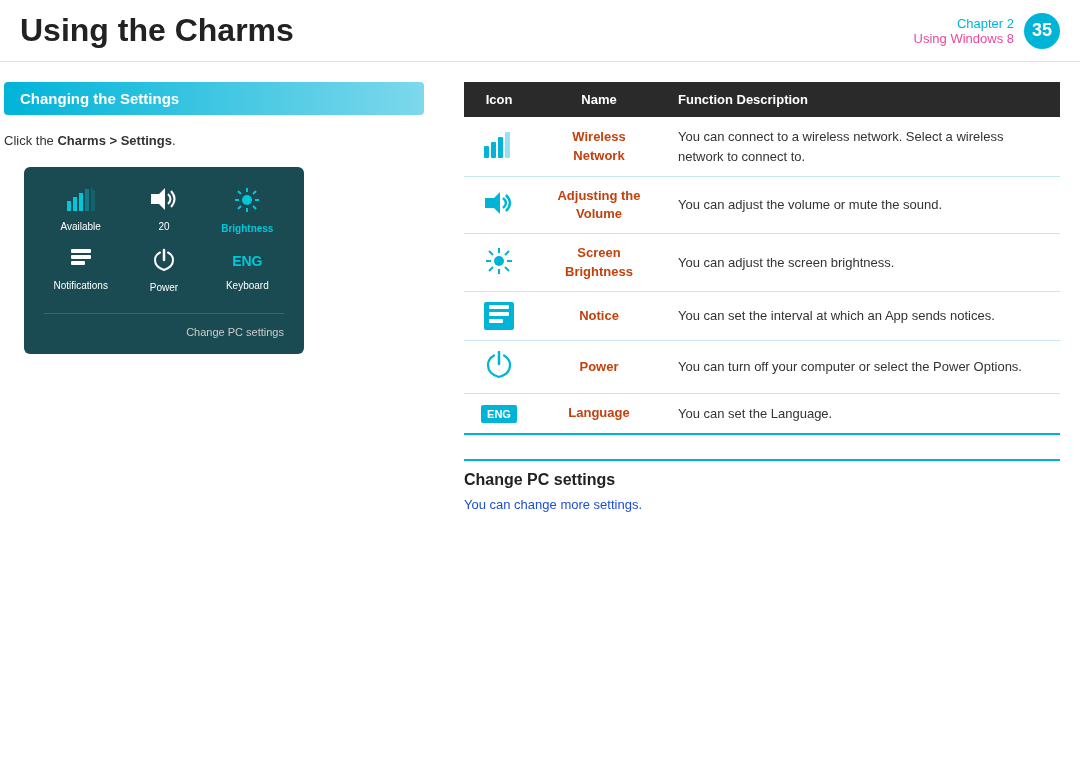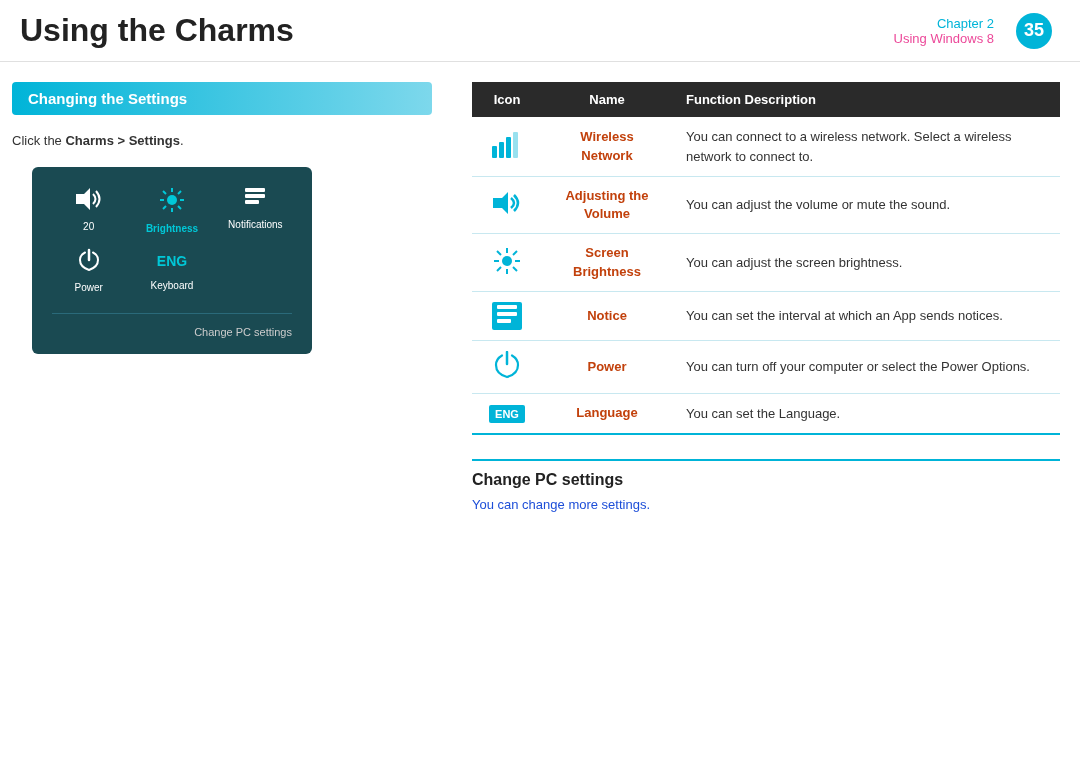--- a/index.html
+++ b/index.html
@@ -10,34 +10,34 @@
       height: 766px;
       overflow: hidden;
       position: relative;
     }
 
     
     .header {
       display: flex;
       align-items: center;
       justify-content: space-between;
-      padding: 12px 28px 12px 20px;
+      padding: 12px 20px 12px 20px;
       border-bottom: 1px solid #e0e0e0;
       background: #fff;
     }
     .header-title {
       font-size: 32px;
       font-weight: bold;
       color: #222;
     }
     .header-chapter {
       text-align: right;
       display: flex;
       align-items: center;
-      gap: 22px;
+      gap: 10px;
     }
     .chapter-text {
       text-align: right;
     }
     .chapter-line1 {
       font-size: 13px;
       color: #00b4d8;
     }
     .chapter-line2 {
       font-size: 13px;
@@ -55,21 +55,20 @@
       align-items: center;
       justify-content: center;
     }
 
     
     .main {
       display: flex;
       padding: 20px 20px 20px 4px;
       gap: 40px;
       height: calc(766px - 68px);
-      margin-left: 8px;
     }
 
     
     .left-col {
       width: 420px;
       flex-shrink: 0;
     }
 
     .section-header {
       background: linear-gradient(to right, #00b4d8, #7dd8ec);
@@ -245,20 +244,32 @@
 
   <div class="left-col">
     <div class="section-header">Changing the Settings</div>
     <p class="description-text2">
       Click the <strong>Charms &gt; Settings</strong>.
     </p>
 
     <div class="charm-panel">
       <div class="charm-grid">
 
+        <div class="charm-item">
+          <div class="charm-icon teal">
+            <svg width="28" height="24" viewBox="0 0 28 24" fill="none">
+              <rect x="0" y="14" width="4" height="10" fill="#00c8d8"></rect>
+              <rect x="6" y="10" width="4" height="14" fill="#00c8d8"></rect>
+              <rect x="12" y="6" width="4" height="18" fill="#00c8d8"></rect>
+              <rect x="18" y="2" width="4" height="22" fill="rgba(0,200,216,0.4)"></rect>
+              <path d="M24 0 L28 4 L28 24 L24 24 Z" fill="rgba(0,200,216,0.2)"></path>
+            </svg>
+          </div>
+          <span class="charm-label">Available</span>
+        </div>
 
         <div class="charm-item">
           <div class="charm-icon">
             <svg width="26" height="24" viewBox="0 0 26 24" fill="white">
               <polygon points="0,7 8,7 14,1 14,23 8,17 0,17"></polygon>
               <path d="M17,7 Q22,12 17,17" stroke="white" stroke-width="2" fill="none"></path>
               <path d="M20,4 Q27,12 20,20" stroke="white" stroke-width="2" fill="none"></path>
             </svg>
           </div>
           <span class="charm-label">20</span>

